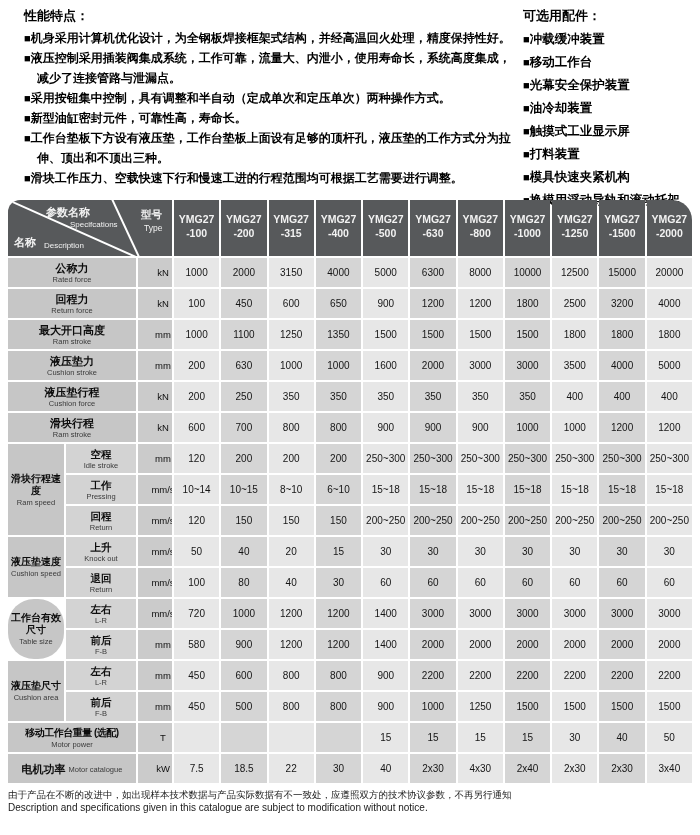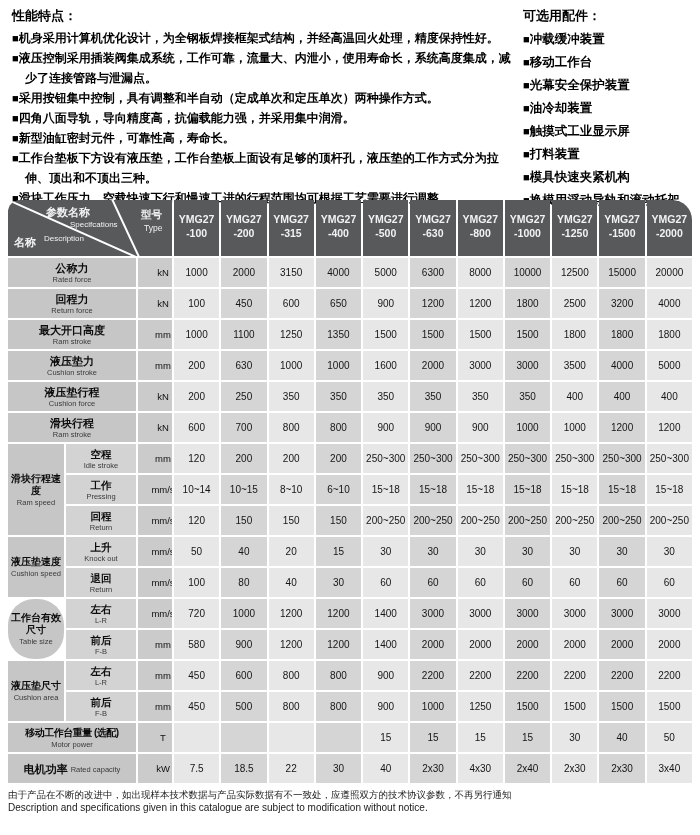--- a/index.html
+++ b/index.html
@@ -2,40 +2,40 @@
 <html><head>
 <meta charset="utf-8">
 <style>
   * { box-sizing: border-box; }
   html,body { margin:0; padding:0; }
   body {
     width:700px; height:835px; background:#ffffff; overflow:hidden;
     font-family:"Liberation Sans", sans-serif; color:#111;
   }
   
-  .top { display:flex; padding:7px 5px 0 12px; height:197px; }
+  .top { display:flex; padding:7px 5px 0 24px; height:197px; }
   .features { flex:1; padding-right:6px; }
   .sec-title { font-size:13px; font-weight:bold; margin:0 0 3px 0; color:#000; }
   .feat-item { font-size:12px; font-weight:bold; line-height:20px;
                padding-left:13px; text-indent:-13px; color:#000; }
   .acc { width:172px; }
   .acc-item { font-size:12.5px; font-weight:bold; line-height:23px; color:#000; }
   .blt { font-size:11px; }
   
   .table-wrap { margin:3px 8px 0 8px; }
   .grid { display:grid; gap:2px; background:#ffffff;
           grid-template-columns:56px 70px 34px repeat(11, 1fr);
           grid-template-rows:56px repeat(17, 29px); }
   .corner { background:#57595b; position:relative; border-top-left-radius:12px; overflow:hidden; }
   .corner svg { position:absolute; left:0; top:0; width:100%; height:100%; }
   .corner span { position:absolute; color:#f2f2f2; white-space:nowrap; }
   .c-cn-top { left:38px; top:5px;  font-size:11px; font-weight:bold; }
   .c-en-top { left:62px; top:20px; font-size:8px; }
   .c-cn-bl  { left:6px;  top:35px; font-size:11px; font-weight:bold; }
-  .c-en-bl  { left:36px; top:34px; font-size:8px; }
+  .c-en-bl  { left:36px; top:41px; font-size:8px; }
   .c-cn-ty  { left:133px; top:8px;  font-size:10.5px; font-weight:bold; }
   .c-en-ty  { left:136px; top:23px; font-size:8.5px; }
   .hdr { background:#57595b; color:#f2f2f2; text-align:center; font-weight:bold;
          font-size:10.5px; line-height:14px; padding-top:12px; }
   .hdr.last { border-top-right-radius:20px; }
   .rlabel, .glabel, .slabel, .unit, .val { display:flex; flex-direction:column;
          align-items:center; justify-content:center; text-align:center; overflow:hidden; }
   .rlabel { background:#c6c6c6; }
   .glabel { background:#c6c6c6; }
   .slabel { background:#d3d3d3; }
@@ -58,21 +58,20 @@
 </head>
 <body>
 
 <div class="top">
   <div class="features">
     <p class="sec-title">性能特点：</p>
     <div>
         <div class="feat-item"><span class="blt">■</span>机身采用计算机优化设计，为全钢板焊接框架式结构，并经高温回火处理，精度保持性好。</div>
         <div class="feat-item"><span class="blt">■</span>液压控制采用插装阀集成系统，工作可靠，流量大、内泄小，使用寿命长，系统高度集成，减少了连接管路与泄漏点。</div>
         <div class="feat-item"><span class="blt">■</span>采用按钮集中控制，具有调整和半自动（定成单次和定压单次）两种操作方式。</div>
-        <div class="feat-item"><span class="blt">■</span>四角八面导轨，导向精度高，抗偏载能力强，并采用集中润滑。</div>
         <div class="feat-item"><span class="blt">■</span>新型油缸密封元件，可靠性高，寿命长。</div>
         <div class="feat-item"><span class="blt">■</span>工作台垫板下方设有液压垫，工作台垫板上面设有足够的顶杆孔，液压垫的工作方式分为拉伸、顶出和不顶出三种。</div>
         <div class="feat-item"><span class="blt">■</span>滑块工作压力、空载快速下行和慢速工进的行程范围均可根据工艺需要进行调整。</div>
       </div>
   </div>
   <div class="acc">
     <p class="sec-title">可选用配件：</p>
     <div>
         <div class="acc-item"><span class="blt">■</span>冲载缓冲装置</div>
         <div class="acc-item"><span class="blt">■</span>移动工作台</div>
@@ -411,21 +410,21 @@
       <div class="val dark" style="grid-area: 17 / 7 / span 1 / span 1;"></div>
       <div class="val light" style="grid-area: 17 / 8 / span 1 / span 1;">15</div>
       <div class="val dark" style="grid-area: 17 / 9 / span 1 / span 1;">15</div>
       <div class="val light" style="grid-area: 17 / 10 / span 1 / span 1;">15</div>
       <div class="val dark" style="grid-area: 17 / 11 / span 1 / span 1;">15</div>
       <div class="val light" style="grid-area: 17 / 12 / span 1 / span 1;">30</div>
       <div class="val dark" style="grid-area: 17 / 13 / span 1 / span 1;">40</div>
       <div class="val light" style="grid-area: 17 / 14 / span 1 / span 1;">50</div>
       <div class="rlabel inline" style="grid-area: 18 / 1 / span 1 / span 2;">
         <span class="cn">电机功率</span>
-        <span class="en">Rated capacity</span>
+        <span class="en">Motor catalogue</span>
       </div>
       <div class="unit" style="grid-area: 18 / 3 / span 1 / span 1;">kW</div>
       <div class="val light" style="grid-area: 18 / 4 / span 1 / span 1;">7.5</div>
       <div class="val dark" style="grid-area: 18 / 5 / span 1 / span 1;">18.5</div>
       <div class="val light" style="grid-area: 18 / 6 / span 1 / span 1;">22</div>
       <div class="val dark" style="grid-area: 18 / 7 / span 1 / span 1;">30</div>
       <div class="val light" style="grid-area: 18 / 8 / span 1 / span 1;">40</div>
       <div class="val dark" style="grid-area: 18 / 9 / span 1 / span 1;">2x30</div>
       <div class="val light" style="grid-area: 18 / 10 / span 1 / span 1;">4x30</div>
       <div class="val dark" style="grid-area: 18 / 11 / span 1 / span 1;">2x40</div>

